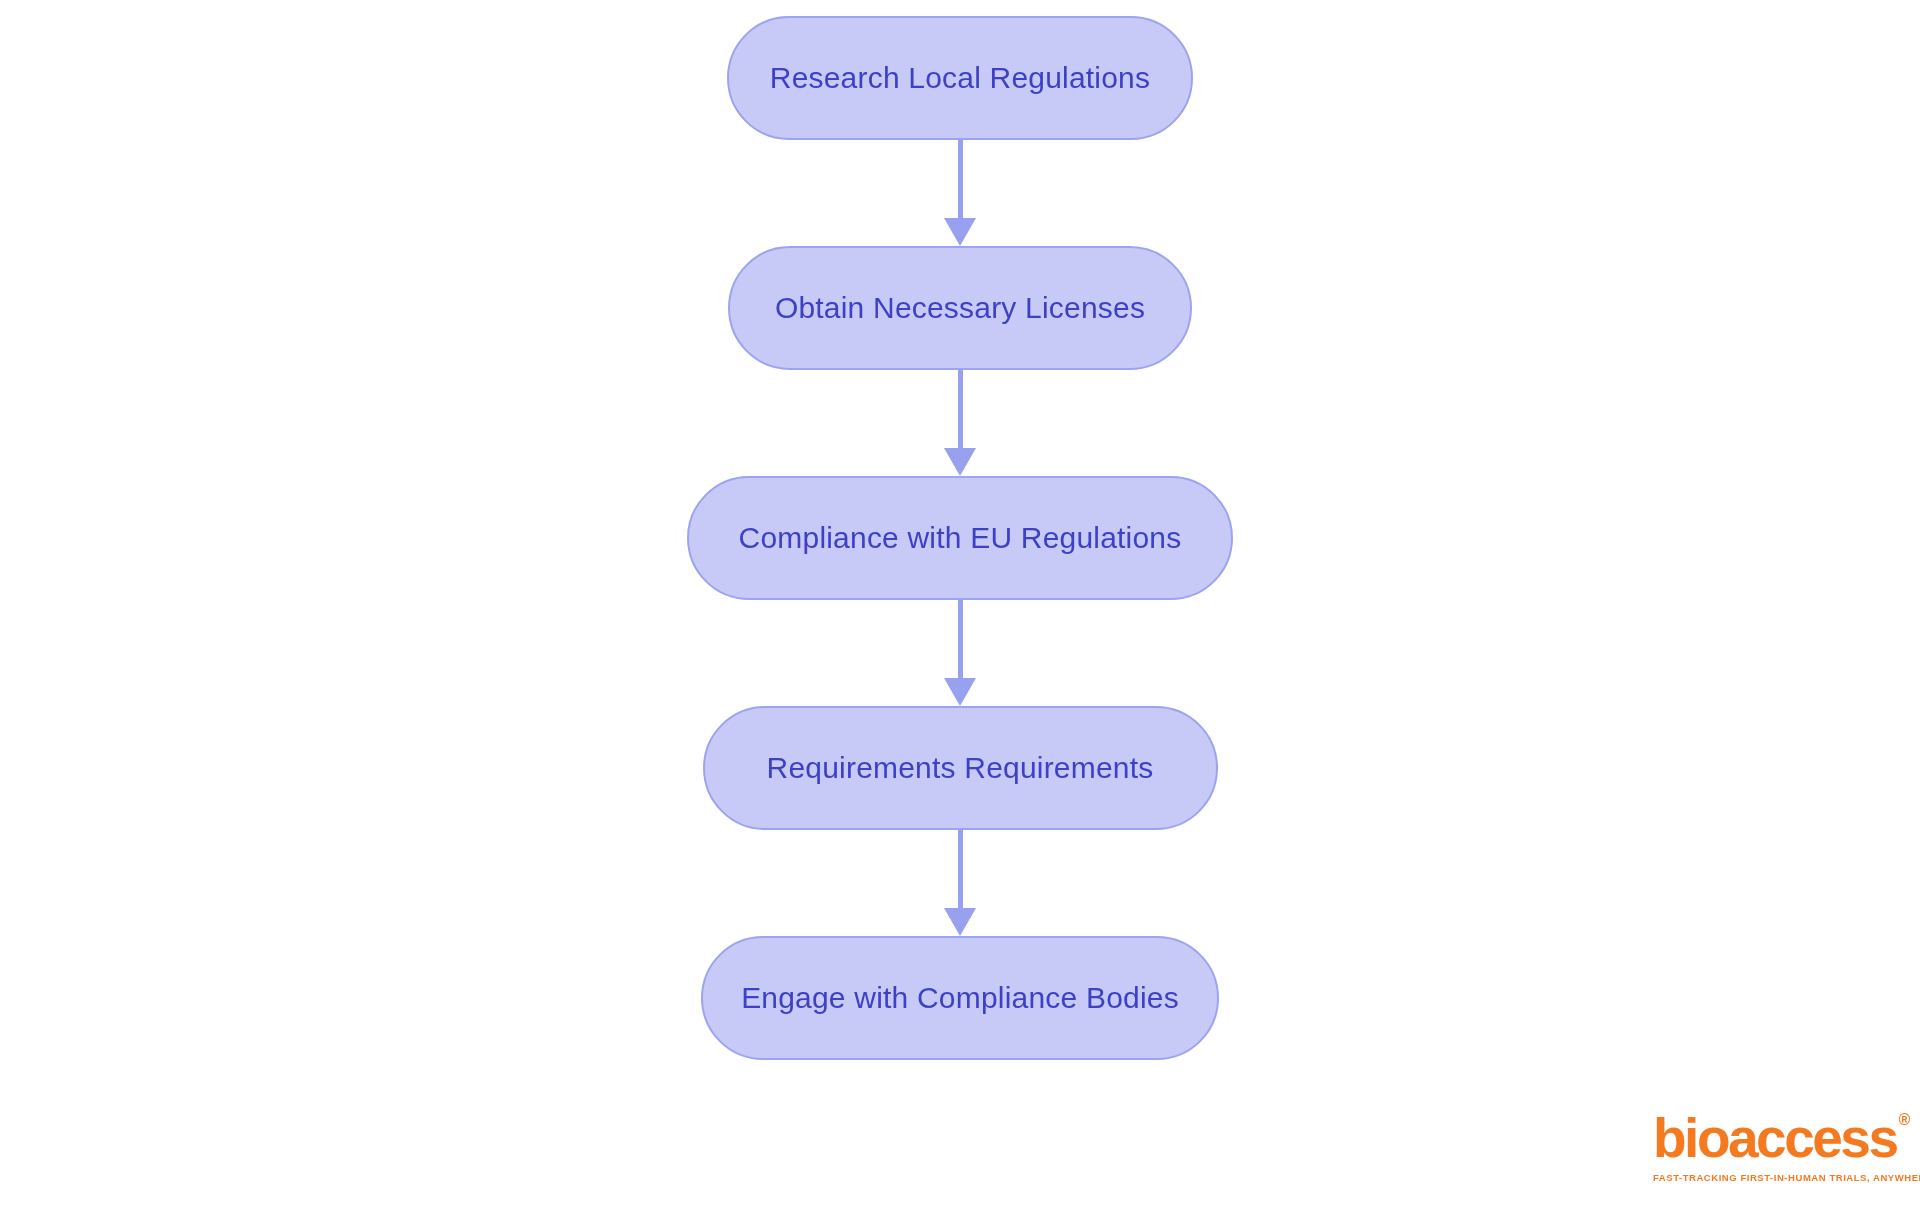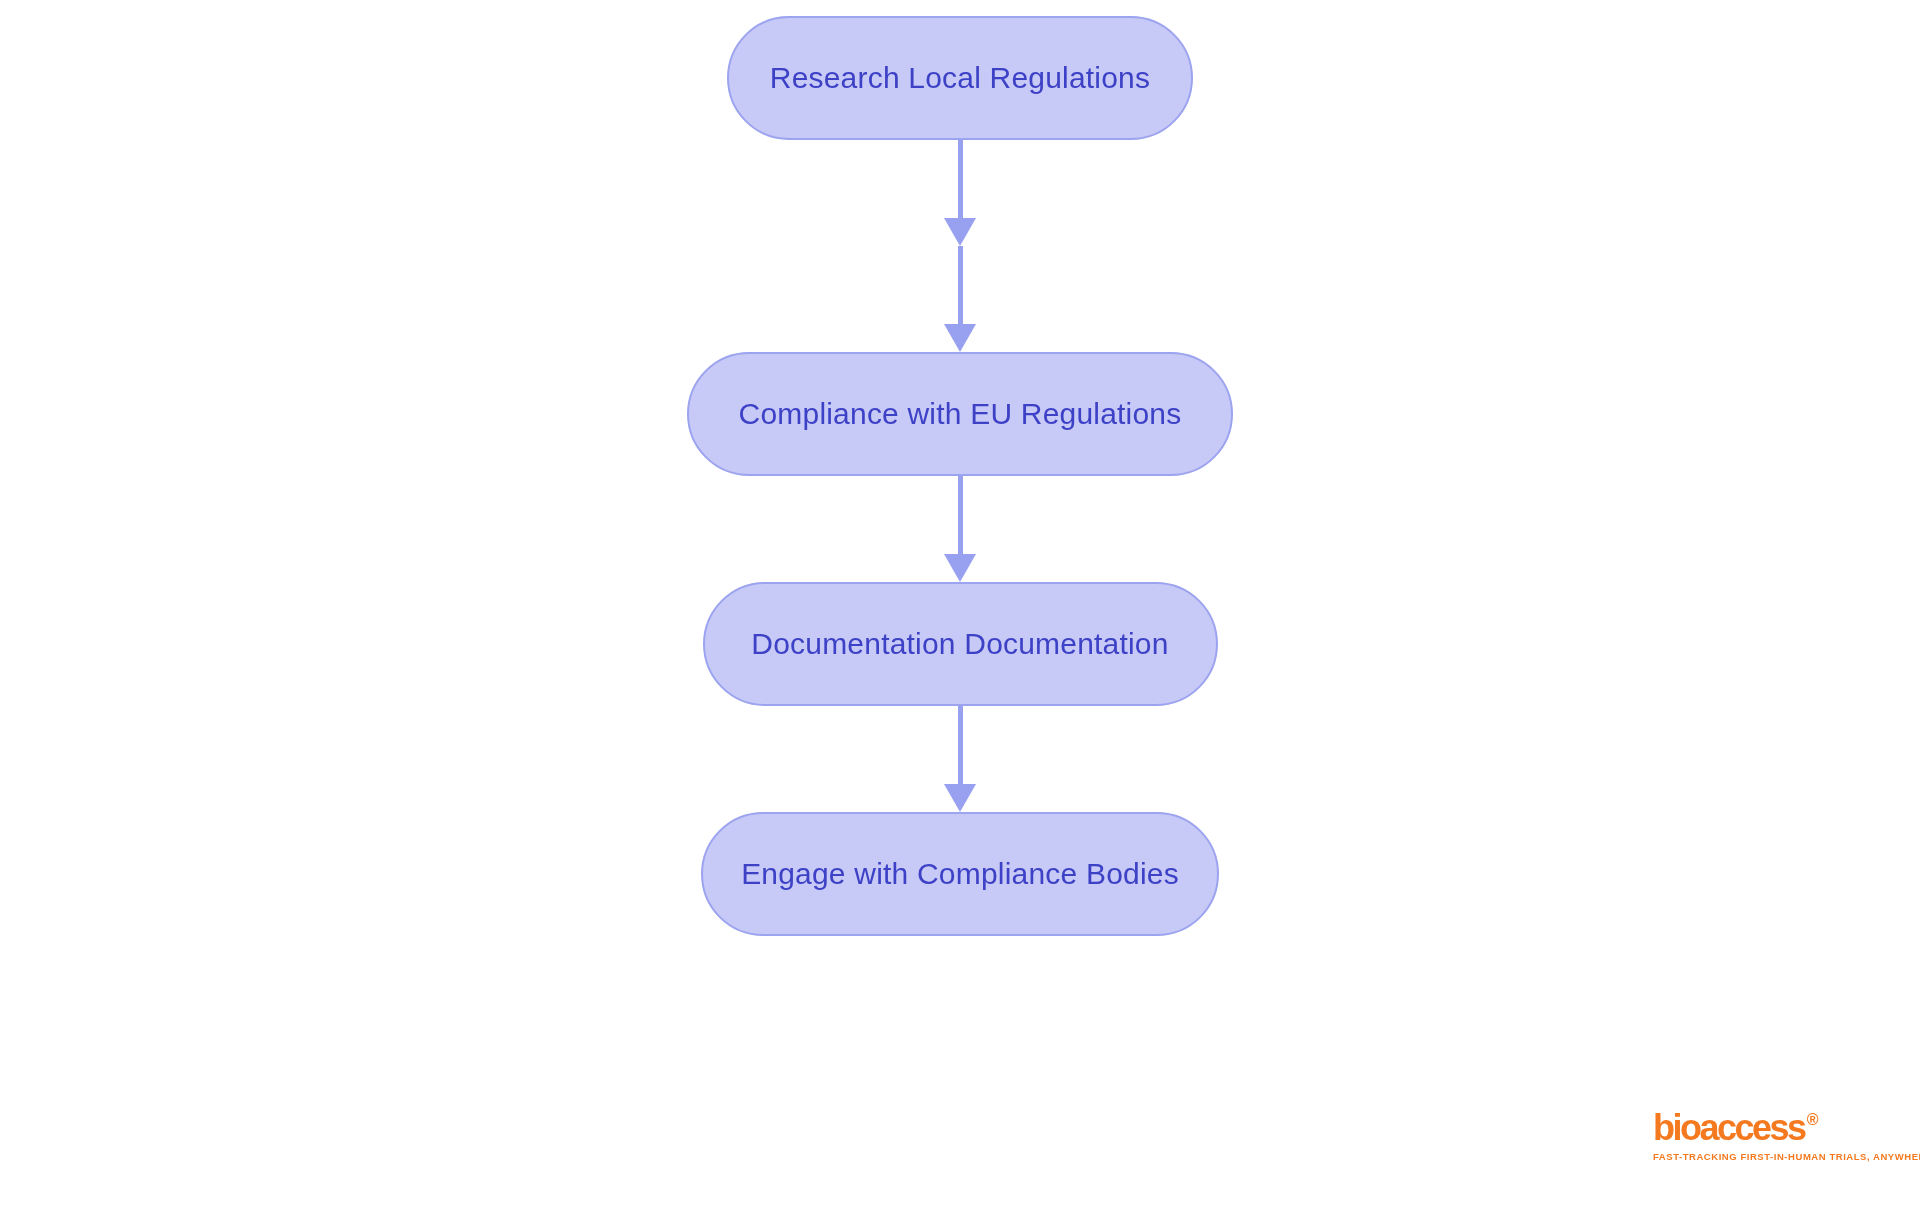--- a/index.html
+++ b/index.html
@@ -67,21 +67,21 @@
     left: 1653px;
     top: 1108px;
     color: #f4791f;
   }
   .brand .wordmark-row {
     display: flex;
     align-items: flex-start;
     line-height: 1;
   }
   .brand .wordmark {
-    font-size: 36px;
+    font-size: 55px;
     font-weight: 800;
     letter-spacing: -2.5px;
     line-height: 1.1;
   }
   .brand .reg {
     font-size: 16px;
     font-weight: 700;
     margin-top: 4px;
     margin-left: 2px;
   }
@@ -102,37 +102,40 @@
 
     <div class="node w1">
       <span>Research Local Regulations</span>
     </div>
 
     <div class="arrow">
       <div class="line"></div>
       <div class="head"></div>
     </div>
 
+    <div class="node w2">
+      <span>Obtain Necessary Licenses</span>
+    </div>
 
     <div class="arrow">
       <div class="line"></div>
       <div class="head"></div>
     </div>
 
     <div class="node w3">
       <span>Compliance with EU Regulations</span>
     </div>
 
     <div class="arrow">
       <div class="line"></div>
       <div class="head"></div>
     </div>
 
     <div class="node w4">
-      <span>Documentation Documentation</span>
+      <span>Requirements Requirements</span>
     </div>
 
     <div class="arrow">
       <div class="line"></div>
       <div class="head"></div>
     </div>
 
     <div class="node w5">
       <span>Engage with Compliance Bodies</span>
     </div>

